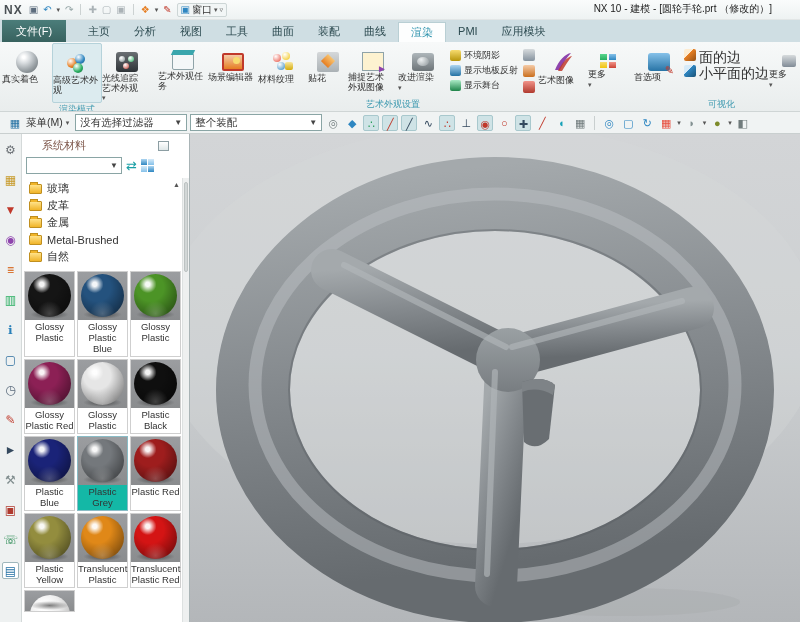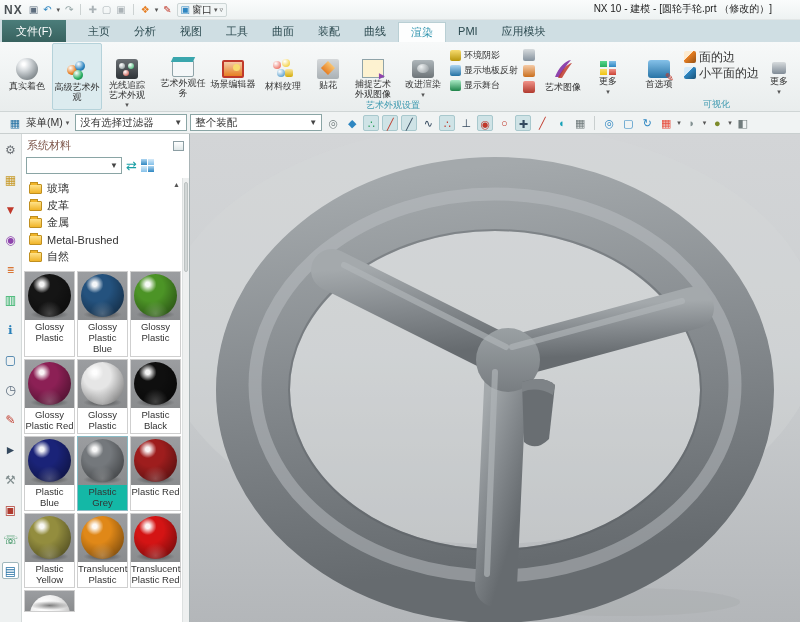--- a/index.html
+++ b/index.html
@@ -19,21 +19,21 @@
 .tabstrip{height:22px;background:#cfdee3;display:flex;align-items:stretch;padding-left:2px}
 .tab{display:flex;align-items:center;padding:0 12px;font-size:11px;color:#2c4a50;cursor:default}
 .tab.file{background:linear-gradient(#4b7d7a,#38625f);color:#fff;margin-right:10px;padding:0 14px}
 .tab.active{background:#fdfefe;color:#2e93ad;border:1px solid #b9cfd4;border-bottom:none;margin-top:2px}
 
 
 .ribbon{height:70px;background:linear-gradient(#f7f9f9,#e9eded);border-bottom:1px solid #cfd5d5;display:flex;overflow:hidden}
 .rgroup{display:flex;flex-direction:column;padding:1px 2px 0}
 .rbtns{display:flex;flex:1;align-items:stretch}
 .rlabel{height:13px;text-align:center;font-size:9px;color:#3f9ab0;line-height:12px;white-space:nowrap}
-.rbtn{width:50px;text-align:center;font-size:9px;color:#333;line-height:9.5px;padding-top:13px;cursor:default}
+.rbtn{width:50px;text-align:left;font-size:9px;color:#333;line-height:9.5px;padding-top:6px;cursor:default}
 .rbtn.narrow{width:40px}
 .rbtn.hl{background:#dcebef;border:1px solid #b5d2da;border-radius:2px}
 .ic{position:relative;width:24px;height:24px;margin:1px auto 2px}
 .gsep{width:1px;background:#d7dcdc;margin:2px 1px}
 .darr{font-size:7px;color:#555}
 
 .ball-gray{width:22px;height:22px;margin:2px auto 2px;border-radius:50%;background:radial-gradient(circle at 35% 28%,#fff 0 6%,#d9dde0 28%,#9aa1a5 62%,#5f666a 100%)}
 .mini{position:absolute;border-radius:50%}
 .tv{width:22px;height:20px;margin:3px auto 2px;border-radius:3px;background:linear-gradient(#6a6f73,#2e3337);position:relative}
 .tv .mini{width:6px;height:6px}
@@ -56,41 +56,41 @@
  linear-gradient(#f7dc6f,#f1c40f) 0 8px/7px 6px no-repeat,
  linear-gradient(#f1948a,#cb4335) 9px 8px/7px 6px no-repeat}
 .prefs{width:22px;height:18px;margin:4px auto 2px;background:linear-gradient(#85c1e9,#2874a6);border-radius:3px;position:relative}
 .prefs::after{content:"✎";position:absolute;right:-4px;bottom:-4px;font-size:11px;color:#c0392b}
 .tgrow{display:flex;align-items:center;gap:3px;height:15px;white-space:nowrap;font-size:9px;color:#333;padding:0 2px;cursor:default}
 .tgic{width:11px;height:11px;border-radius:2px;flex:0 0 auto}
 .tgcol{display:flex;flex-direction:column;justify-content:flex-start;padding-top:5px}
 .minicol{display:flex;flex-direction:column;gap:4px;padding:6px 3px 0}
 .minicol .tgic{width:12px;height:12px}
 .cube{width:12px;height:12px;border-radius:2px;flex:0 0 auto}
-.edgerow{display:flex;align-items:center;gap:3px;height:16px;font-size:12px;white-space:nowrap;cursor:default}
+.edgerow{display:flex;gap:3px;height:16px;font-size:14px;white-space:nowrap;cursor:default}
 .edgecol{display:flex;flex-direction:column;justify-content:flex-start;padding-top:6px}
 
 
 .toolrow{height:22px;background:#f0f3f3;border-bottom:1px solid #c9cfcf;display:flex;align-items:center;gap:3px;padding:0 4px;font-size:10.5px}
 .menu-btn{display:flex;align-items:center;gap:3px;padding:1px 3px;cursor:default}
 .combo{background:#fff;border:1px solid #8aa5a5;height:17px;display:flex;align-items:center;font-size:10.5px;padding:0 4px;cursor:default}
 .combo .arr{margin-left:auto;font-size:8px;color:#444;padding-left:4px}
 .sic{width:16px;height:16px;text-align:center;line-height:16px;font-size:11px;border-radius:2px;cursor:default}
 .sic.hl{background:#cfe3e6;border:1px solid #a8c8cd}
 .tsep{width:1px;height:14px;background:#c9cfcf;margin:0 3px}
 
 
 .main{display:flex;height:492px}
 .sidebar{width:22px;background:#eef1f1;border-right:1px solid #d4d9d9;display:flex;flex-direction:column;align-items:center;padding-top:8px;gap:13px}
 .sbic{width:17px;height:17px;font-size:12px;line-height:17px;text-align:center;cursor:default}
 .sbic.sel{background:#fff;border:1px solid #9fb7bc;border-radius:2px}
 
 
 .panel{width:168px;background:#fff;border-right:1px solid #a9b4b6;position:relative;overflow:hidden}
-.ptitle-row{display:flex;align-items:center;padding:4px 5px 1px}
+.ptitle-row{display:flex;align-items:center;padding:4px 20px 1px}
 .ptitle{font-size:11px;color:#7d564a}
 .pwin{margin-left:auto;width:11px;height:10px;border:1px solid #8c9ea3;background:linear-gradient(#fff,#dfe7e8)}
 .pcombo-row{display:flex;align-items:center;gap:4px;padding:3px 4px 4px}
 .pcombo{width:96px;height:17px;background:#fff;border:1px solid #8aa5a5;display:flex;align-items:center;padding:0 3px}
 .pcombo .arr{margin-left:auto;font-size:8px;color:#444}
 .swapg{font-size:13px;color:#1ba0a6;line-height:14px}
 .gridic{width:13px;height:13px;background:
  linear-gradient(#aed6f1,#2e86c1) 0 0/6px 6px no-repeat,
  linear-gradient(#d6eaf8,#85c1e9) 7px 0/6px 6px no-repeat,
  linear-gradient(#d6eaf8,#85c1e9) 0 7px/6px 6px no-repeat,

